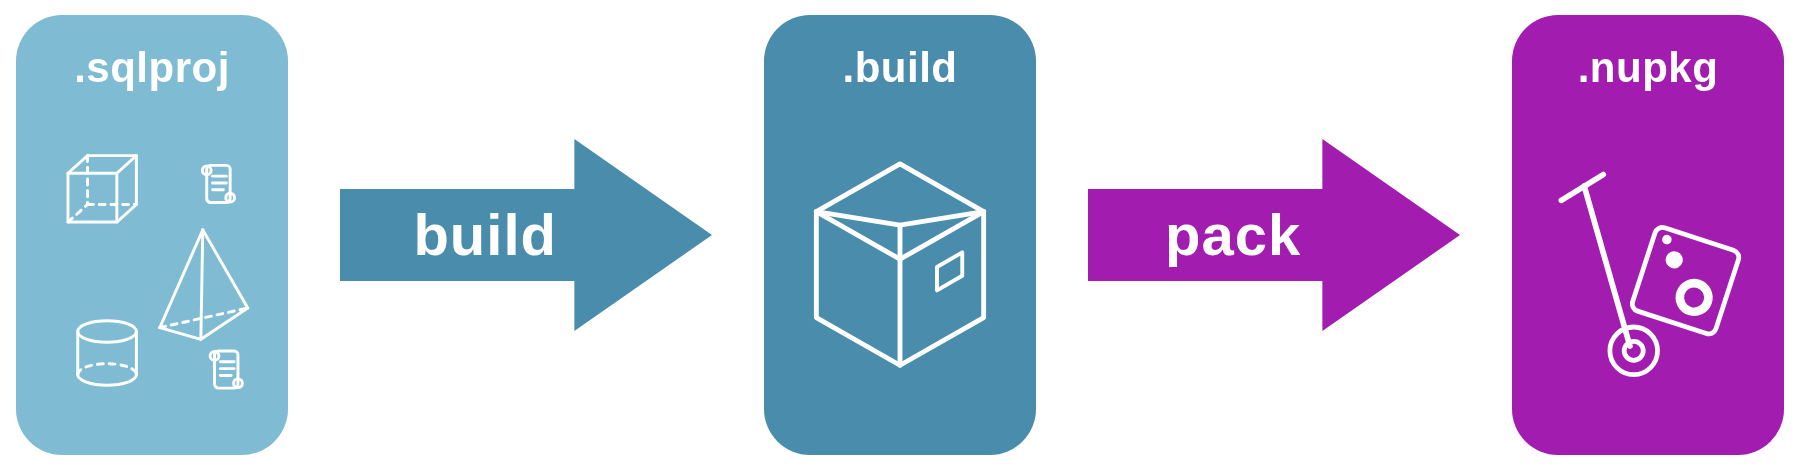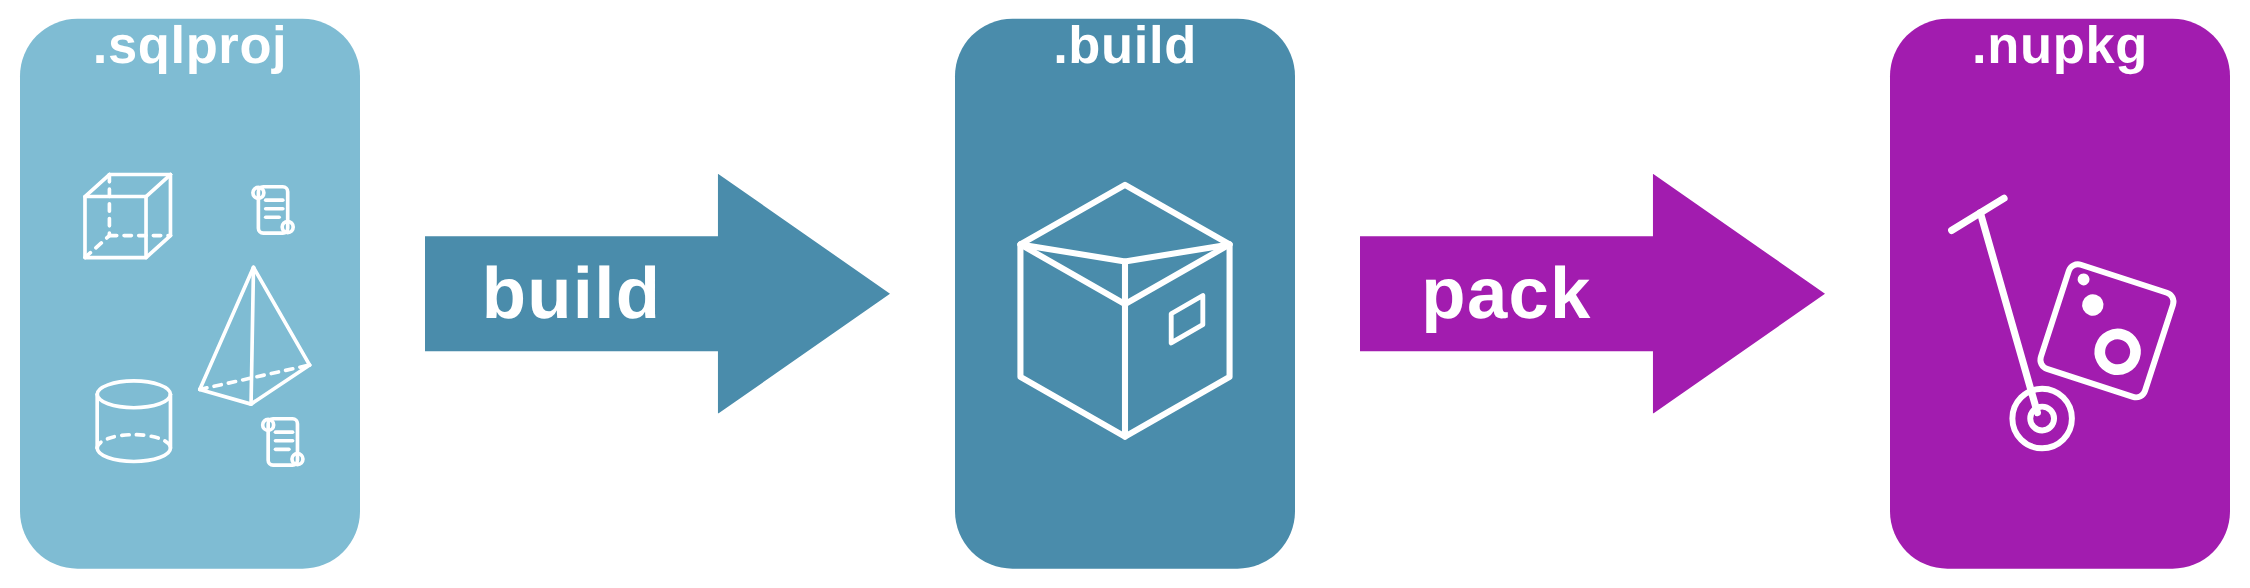--- a/index.html
+++ b/index.html
@@ -18,20 +18,21 @@
     flex: 0 0 auto;
     width: 272px;
     height: 440px;
     border-radius: 46px;
     display: flex;
     flex-direction: column;
     align-items: center;
     overflow: hidden;
   }
   .card-title {
+    margin-top: 32px;
     font-size: 42px;
     font-weight: 700;
     color: #ffffff;
     letter-spacing: 0.5px;
     line-height: 1;
   }
   .icon-wrap {
     flex: 1;
     display: flex;
     align-items: center;
@@ -48,20 +49,21 @@
     clip-path: polygon(0% 26%, 63% 26%, 63% 0%, 100% 50%, 63% 100%, 63% 74%, 0% 74%);
   }
   .arrow-label {
     width: 63%;
     text-align: center;
     color: #ffffff;
     font-size: 58px;
     font-weight: 700;
     line-height: 1;
     letter-spacing: 1px;
+    padding-left: 28px;
   }
   svg { display: block; }
   .ln { stroke: #ffffff; fill: none; stroke-linecap: round; stroke-linejoin: round; }
   .dash { stroke-dasharray: 6 6; }
   .wfill { fill: #ffffff; stroke: none; }
 </style>
 </head>
 <body>
 
 <div class="stage">

